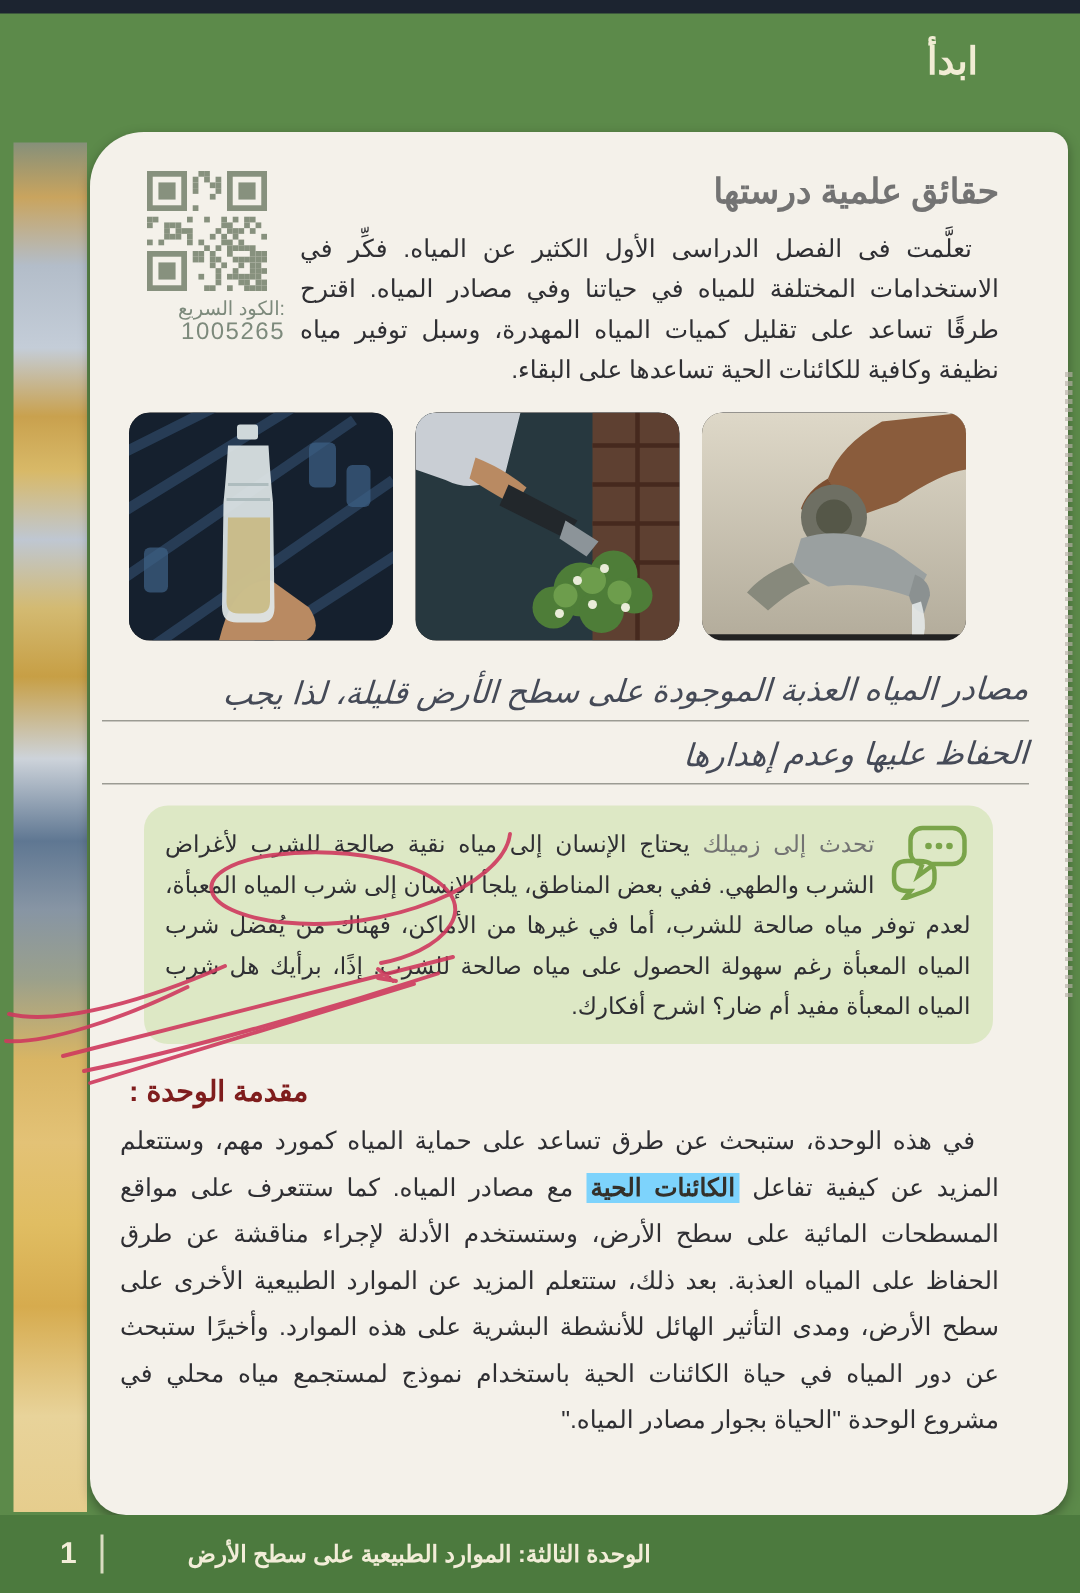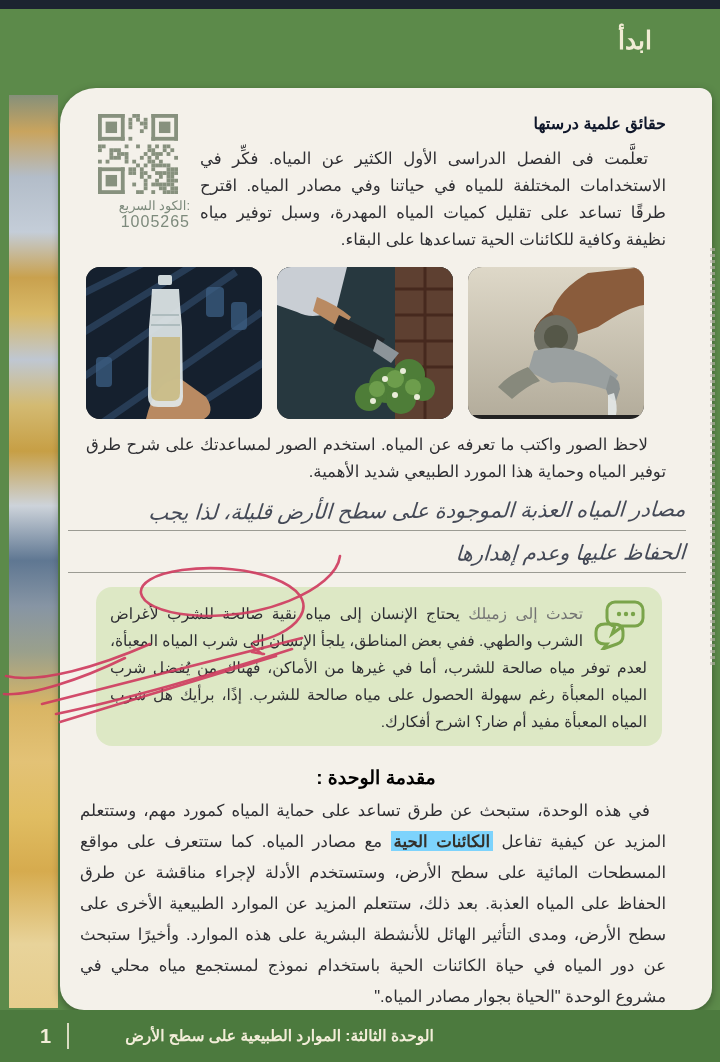--- a/index.html
+++ b/index.html
@@ -16,37 +16,37 @@
       #d6ab4e 85%,#e8d39a 93%,#e6cd8d 100%);}
   .page{position:absolute;left:60px;top:88px;width:652px;height:922px;z-index:2;
         background:#f4f1ea;border-radius:36px 12px 22px 24px;
         box-shadow:0 3px 8px rgba(0,0,0,.35);
         padding:24px 46px 18px 26px;box-sizing:border-box;direction:rtl;
         color:#2f2f33;}
   .qr-block{float:left;width:104px;margin:2px 10px 4px 0;text-align:right;direction:ltr;}
   .qr-block svg{display:block;margin:0 auto;}
   .qr-caption{color:#7d8a7c;font-size:13px;margin-top:4px;}
   .qr-number{color:#7d8a7c;font-size:16px;letter-spacing:1px;}
-  h1.facts{color:#0f172a;font-size:16px;font-weight:bold;margin:2px 0 12px;text-align:right;}
+  h1.facts{color:#737373;font-size:23px;font-weight:bold;margin:2px 0 12px;text-align:right;}
   p.body1{font-size:16.5px;line-height:27px;text-align:justify;margin:0;text-indent:18px;}
   .photos{display:flex;gap:15px;margin:14px 0 12px;direction:ltr;clear:both;}
   .photo{border-radius:14px;overflow:hidden;flex:0 0 auto;background:#222;}
   .photo svg{display:block;}
   p.body2{font-size:16.5px;line-height:27px;text-align:justify;margin:4px 0 0;text-indent:18px;}
   .answer-lines{margin:4px -20px 6px -18px;}
   .answer-line{border-bottom:1.5px solid #9b9b93;min-height:41px;position:relative;}
   .handwriting{font-size:21px;color:#454a57;font-style:italic;
                transform:skewX(-4deg) rotate(-.4deg);display:inline-block;
                padding-top:10px;letter-spacing:-.5px;}
   .talk-box{margin:14px 4px 0 10px;background:#dde8c5;border-radius:16px;
             padding:13px 15px 11px 14px;position:relative;}
   .talk-icon{float:right;width:54px;height:52px;margin:-2px 0 2px 10px;}
   .talk-text{font-size:15.5px;line-height:27px;text-align:justify;margin:0;}
   .talk-label{color:#737373;font-weight:normal;}
-  h2.intro{color:#000000;font-size:19px;font-weight:bold;margin:20px 0 6px;text-align:center;}
+  h2.intro{color:#7f1d1d;font-size:19px;font-weight:bold;margin:20px 0 6px;text-align:left;}
   p.body3{font-size:16.5px;line-height:31px;text-align:justify;margin:0 0 0 -6px;text-indent:16px;}
   .hl{background:#7dd3fc;padding:1px 3px;font-weight:bold;color:#33302a;}
   .credits{position:absolute;right:5px;top:248px;width:5px;height:420px;z-index:3;opacity:.65;
     background:repeating-linear-gradient(#b5b0a6 0 3px,transparent 3px 6px);}
   .scribble{position:absolute;left:0;top:498px;width:390px;height:240px;z-index:5;pointer-events:none;}
   .footer{position:absolute;left:0;bottom:0;width:100%;height:52px;background:#4c7a3e;z-index:6;
           display:flex;align-items:center;direction:ltr;padding-left:40px;box-sizing:border-box;
           gap:16px;color:#f2edd8;}
   .footer .page-num{font-size:20px;font-weight:bold;}
   .footer .divider{width:2px;height:26px;background:#f2edd8;opacity:.85;}
@@ -271,21 +271,20 @@
           <circle cx="88" cy="70" r="22" fill="#6e6f63"></circle>
           <circle cx="88" cy="70" r="12" fill="#555748"></circle>
           <path d="M66 84 Q96 74 128 92 L150 108 L142 124 Q110 112 84 116 L60 104 Z" fill="#9aa0a0"></path>
           <path d="M142 108 Q152 112 152 122 L148 134 Q140 132 138 122 Z" fill="#8b9191"></path>
           <path d="M146 126 Q150 140 148 148 L140 148 Q140 136 140 128 Z" fill="#e8ecec" opacity=".85"></path>
           <path d="M60 100 Q40 108 30 120 L44 132 Q60 118 72 114 Z" fill="#87897c"></path>
         </svg>
       </figure>
     </div>
 
-    <p class="body2">لاحظ الصور واكتب ما تعرفه عن المياه. استخدم الصور لمساعدتك على شرح طرق توفير المياه وحماية هذا المورد الطبيعي شديد الأهمية.</p>
 
     <div class="answer-lines">
       <div class="answer-line">
         <span class="handwriting">مصادر المياه العذبة الموجودة على سطح الأرض قليلة، لذا يجب</span>
       </div>
       <div class="answer-line">
         <span class="handwriting">الحفاظ عليها وعدم إهدارها</span>
       </div>
     </div>
 

